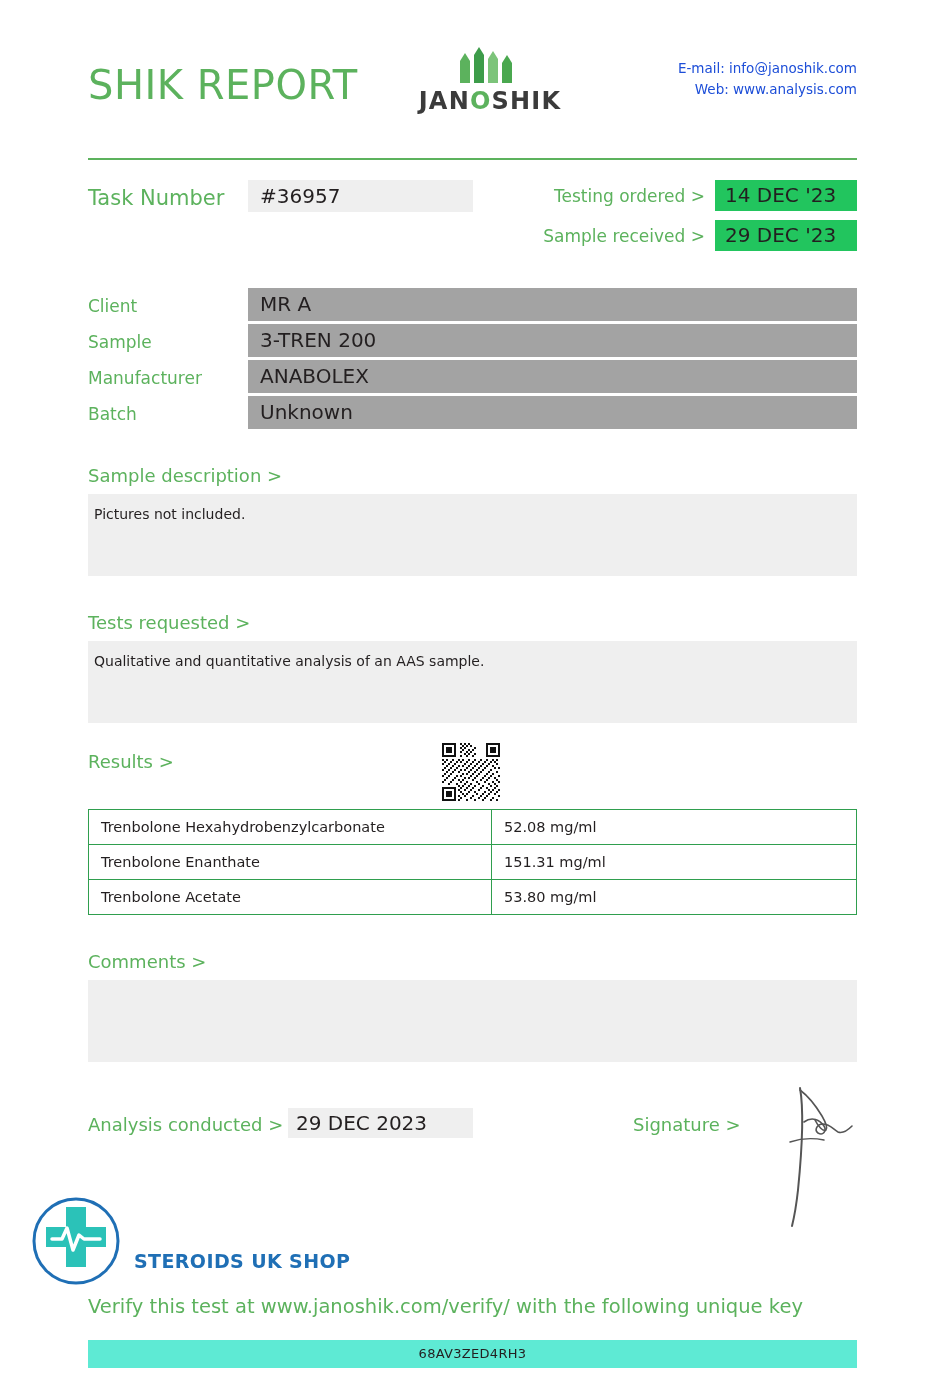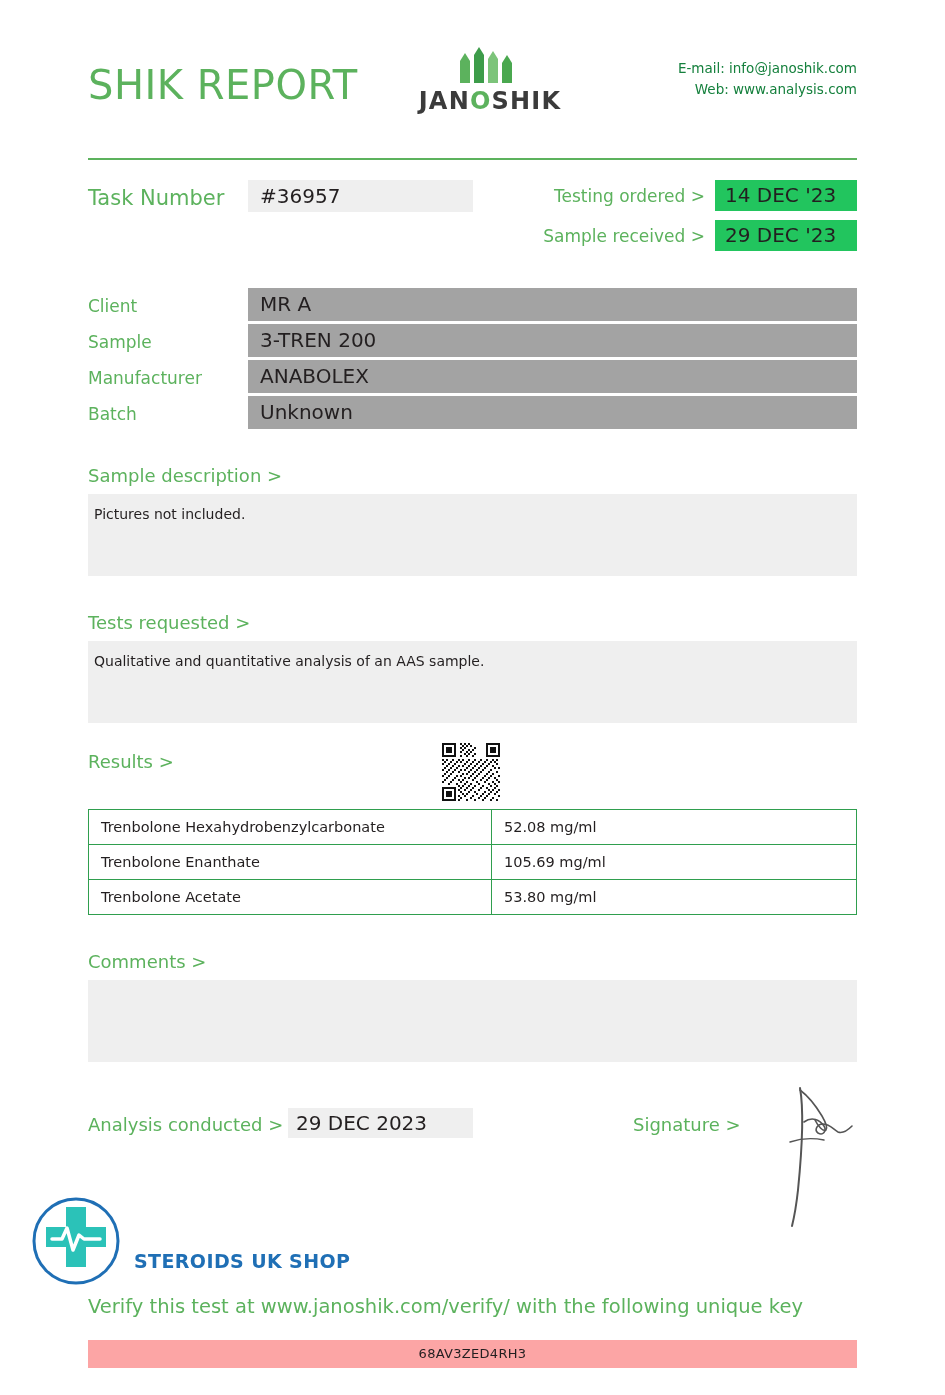--- a/index.html
+++ b/index.html
@@ -55,21 +55,21 @@
     letter-spacing: 1.2px;
     color: #3b3b3b;
   }
   .logo-word .g { color: #5cb25d; }
   .contact {
     position: absolute;
     right: 0;
     top: 58px;
     text-align: right;
     font-size: 13.5px;
-    color: #15803d;
+    color: #1d4ed8;
     line-height: 1.55;
   }
   .rule {
     height: 2px;
     background: #5cb25d;
     margin-top: 8px;
   }
 
   
   .task-row {
@@ -250,21 +250,21 @@
     font-size: 19.5px;
     color: #5cb25d;
     white-space: nowrap;
   }
   .key-box {
     position: absolute;
     left: 88px;
     top: 1340px;
     width: 769px;
     height: 28px;
-    background: #fca5a5;
+    background: #5eead4;
     font-size: 13px;
     text-align: center;
     padding-top: 6px;
     box-sizing: border-box;
     letter-spacing: 0.3px;
   }
 </style>
 </head>
 <body>
 
@@ -542,21 +542,21 @@
   </div>
 
   <table class="results-table">
     <tbody>
       <tr>
         <td class="name">Trenbolone Hexahydrobenzylcarbonate</td>
         <td>52.08 mg/ml</td>
       </tr>
       <tr>
         <td class="name">Trenbolone Enanthate</td>
-        <td>105.69 mg/ml</td>
+        <td>151.31 mg/ml</td>
       </tr>
       <tr>
         <td class="name">Trenbolone Acetate</td>
         <td>53.80 mg/ml</td>
       </tr>
     </tbody>
   </table>
 
   <div class="section-title">Comments &gt;</div>
   <div class="section-box"></div>

